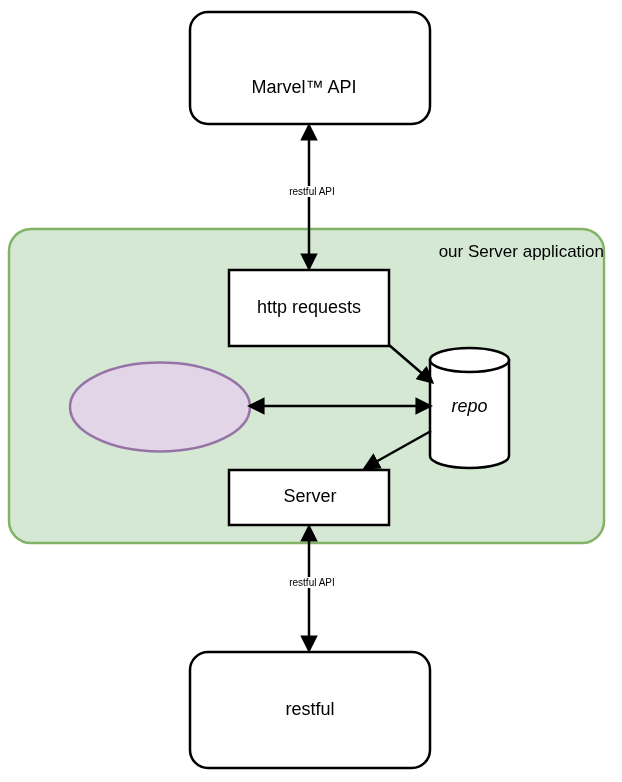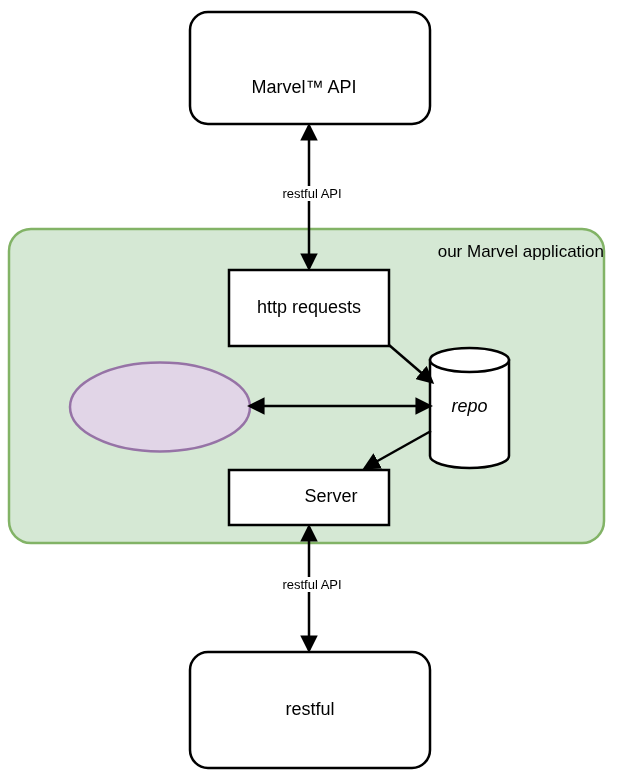--- a/index.html
+++ b/index.html
@@ -36,21 +36,21 @@
     justify-content: center;
     text-align: center;
     line-height: 1.22;
     font-size: 18px;
     color: #000000;
     white-space: pre-line;
     pointer-events: none;
   }
   .edge-label {
     position: absolute;
-    font-size: 13px;
+    font-size: 10px;
     color: #000000;
     background: #ffffff;
     padding: 0 3px;
     white-space: nowrap;
     text-align: center;
   }
   .group-label {
     position: absolute;
     font-size: 17px;
     color: #000000;
@@ -94,30 +94,30 @@
 
     <line x1="389" y1="345" x2="432" y2="382" stroke="#000000" stroke-width="2.5" marker-end="url(#arrow-end)"></line>
 
     <line x1="250" y1="406" x2="430" y2="406" stroke="#000000" stroke-width="2.5" marker-start="url(#arrow-start)" marker-end="url(#arrow-end)"></line>
 
     <line x1="431" y1="431" x2="365" y2="468" stroke="#000000" stroke-width="2.5" marker-end="url(#arrow-end)"></line>
 
     <line x1="309" y1="527" x2="309" y2="650" stroke="#000000" stroke-width="2.5" marker-start="url(#arrow-start)" marker-end="url(#arrow-end)"></line>
   </svg>
 
-  <div class="group-label" style="left:364px; top:242px; width:240px;">our Marvel application</div>
+  <div class="group-label" style="left:364px; top:242px; width:240px;">our Server application</div>
 
   <div class="node-label" style="left:190px; top:12px; width:228px; height:112px;margin-top:20px;">Marvel™ API</div>
 
   <div class="node-label" style="left:229px; top:270px; width:160px; height:75px;">http requests</div>
 
 
   <div class="node-label" style="left:430px; top:372px; width:79px; height:70px;font-style:italic;">repo</div>
 
-  <div class="node-label" style="left:215px; top:470px; width:160px; height:53px;padding-left:36px;">Server</div>
+  <div class="node-label" style="left:230px; top:470px; width:160px; height:53px;">Server</div>
 
   <div class="node-label" style="left:190px; top:652px; width:240px; height:116px;">restful</div>
 
   <div class="edge-label" style="left:249px; top:186px; width:120px;">restful API</div>
 
   <div class="edge-label" style="left:249px; top:577px; width:120px;">restful API</div>
 
 </div>
 
 </body></html>

